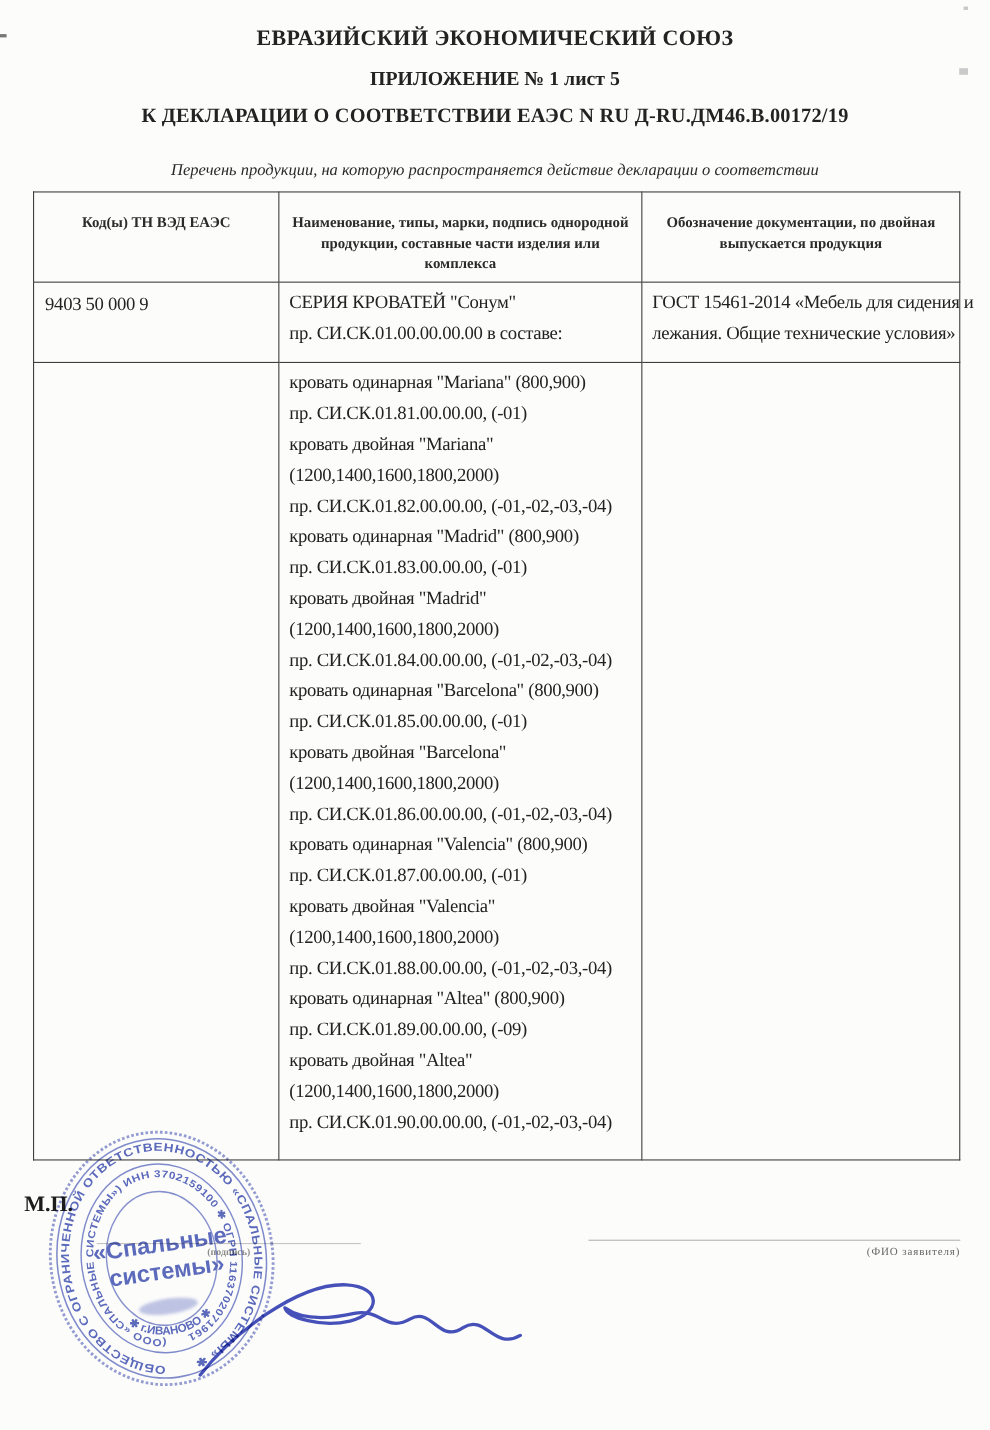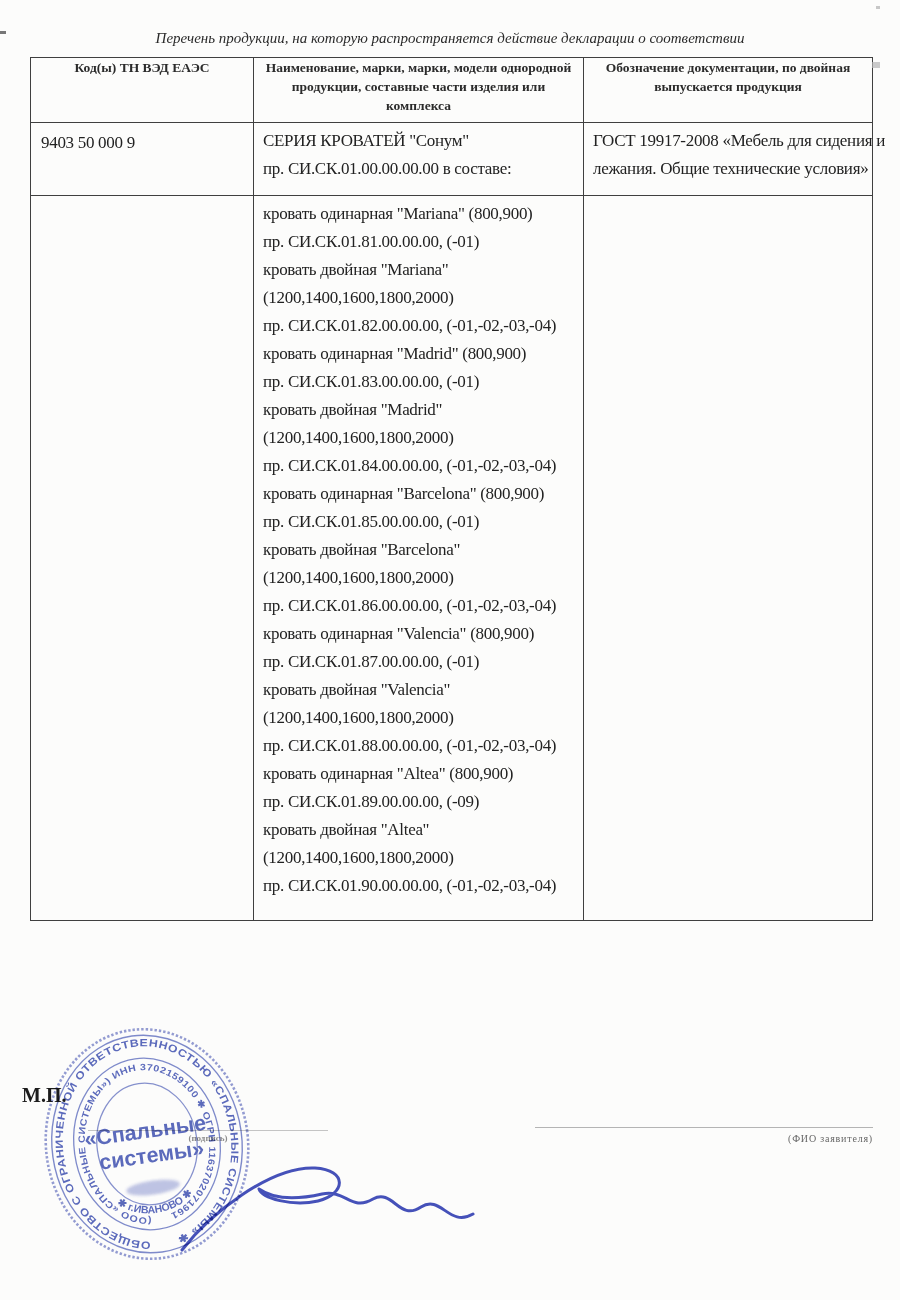--- a/index.html
+++ b/index.html
@@ -7,21 +7,21 @@
   .page{position:relative;width:900px;height:1300px;background:#fcfcfb;overflow:hidden;color:#1f1f1f;}
   
   .hdr{width:880px;margin:0 auto;text-align:center;color:#232323;}
   .hdr-1{padding-top:24px;font-size:20px;font-weight:bold;letter-spacing:.4px;}
   .hdr-2{margin-top:14px;font-size:18px;font-weight:bold;}
   .hdr-3{margin-top:14px;font-size:18.5px;font-weight:bold;letter-spacing:.2px;}
   .caption{margin-top:30px;font-size:15px;text-align:center;color:#2a2a2a;font-style:italic;}
   
   table.decl{border-collapse:collapse;margin:10px 0 0 30px;width:842px;table-layout:fixed;}
   table.decl td,table.decl th{border:1.6px solid #3f3f3f;vertical-align:top;overflow:visible;}
-  th.h{font-size:13.5px;font-weight:bold;text-align:center;padding:0 8px 4px 8px;height:60px;line-height:19px;color:#2b2b2b;}
+  th.h{font-size:13.5px;font-weight:bold;text-align:center;padding:17px 8px 4px 8px;height:60px;line-height:19px;color:#2b2b2b;}
   td.c{font-size:17px;line-height:28px;letter-spacing:-0.3px;padding:4px 4px 4px 9px;white-space:nowrap;color:#222;}
   td.code-cell{padding-top:6px;padding-left:10px;}
   tr.r1 td{height:62px;}
   tr.r2 td{height:716px;}
   
   .mp{position:absolute;left:22px;top:1084px;font-size:20px;font-weight:bold;color:#1c1c1c;z-index:1;}
   .sig-line-left{position:absolute;left:88px;top:1130px;width:240px;border-top:1px solid #c4c4c4;z-index:0;}
   .sig-label-left{position:absolute;left:88px;top:1133px;width:240px;text-align:center;font-size:9px;color:#8b8b8b;z-index:0;font-weight:bold;}
   .fio-name{position:absolute;left:520px;top:1088px;width:360px;text-align:center;font-size:17px;color:#262626;z-index:1;}
   .fio-line{position:absolute;left:535px;top:1127px;width:338px;border-top:1.2px solid #9c9c9c;opacity:.75;z-index:1;}
@@ -37,43 +37,48 @@
 </style>
 </head>
 <body>
 
 <div class="page">
 
   <div class="speck sp1"></div>
   <div class="speck sp2"></div>
   <div class="speck sp3"></div>
 
+  <div class="hdr">
+    <div class="hdr-1">ЕВРАЗИЙСКИЙ ЭКОНОМИЧЕСКИЙ СОЮЗ</div>
+    <div class="hdr-2">ПРИЛОЖЕНИЕ № 1 лист 5</div>
+    <div class="hdr-3">К ДЕКЛАРАЦИИ О СООТВЕТСТВИИ ЕАЭС N RU Д-RU.ДМ46.В.00172/19</div>
+  </div>
 
   <div class="caption">Перечень продукции, на которую распространяется действие декларации о соответствии</div>
 
   <table class="decl">
     <colgroup>
       <col style="width:223px">
         <col style="width:330px">
         <col style="width:289px">
     </colgroup>
     <tbody>
         <tr>
       <th class="h">Код(ы) ТН ВЭД ЕАЭС</th>
-      <th class="h">Наименование, марки, марки, модели однородной продукции, составные части изделия или комплекса</th>
+      <th class="h">Наименование, типы, марки, подпись однородной продукции, составные части изделия или комплекса</th>
       <th class="h">Обозначение документации, по двойная выпускается продукция</th>
     </tr>
     <tr class="r1">
       <td class="c code-cell">9403 50 000 9</td>
       <td class="c">
             <div>СЕРИЯ КРОВАТЕЙ "Сонум"</div>
             <div>пр. СИ.СК.01.00.00.00.00 в составе:</div>
           </td>
       <td class="c">
-            <div>ГОСТ 19917-2008 «Мебель для сидения и</div>
+            <div>ГОСТ 15461-2014 «Мебель для сидения и</div>
             <div>лежания. Общие технические условия»</div>
           </td>
     </tr>
     <tr class="r2">
       <td class="c"></td>
       <td class="c">
             <div>кровать одинарная "Mariana" (800,900)</div>
             <div>пр. СИ.СК.01.81.00.00.00, (-01)</div>
             <div>кровать двойная "Mariana"</div>
             <div>(1200,1400,1600,1800,2000)</div>

